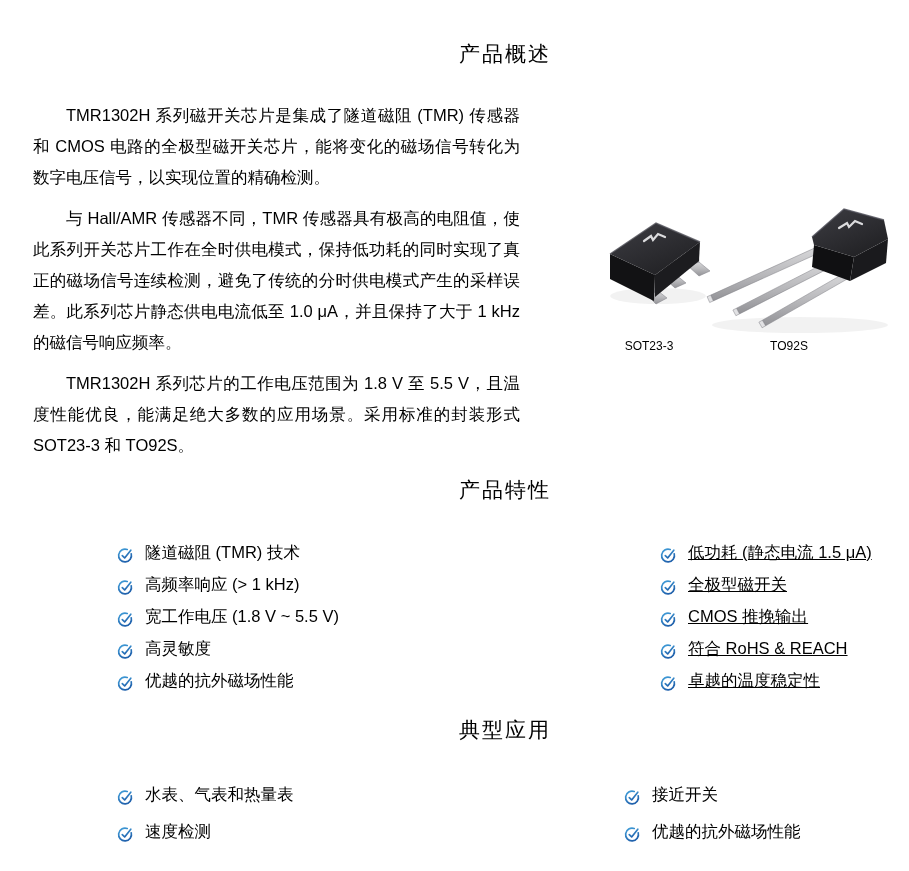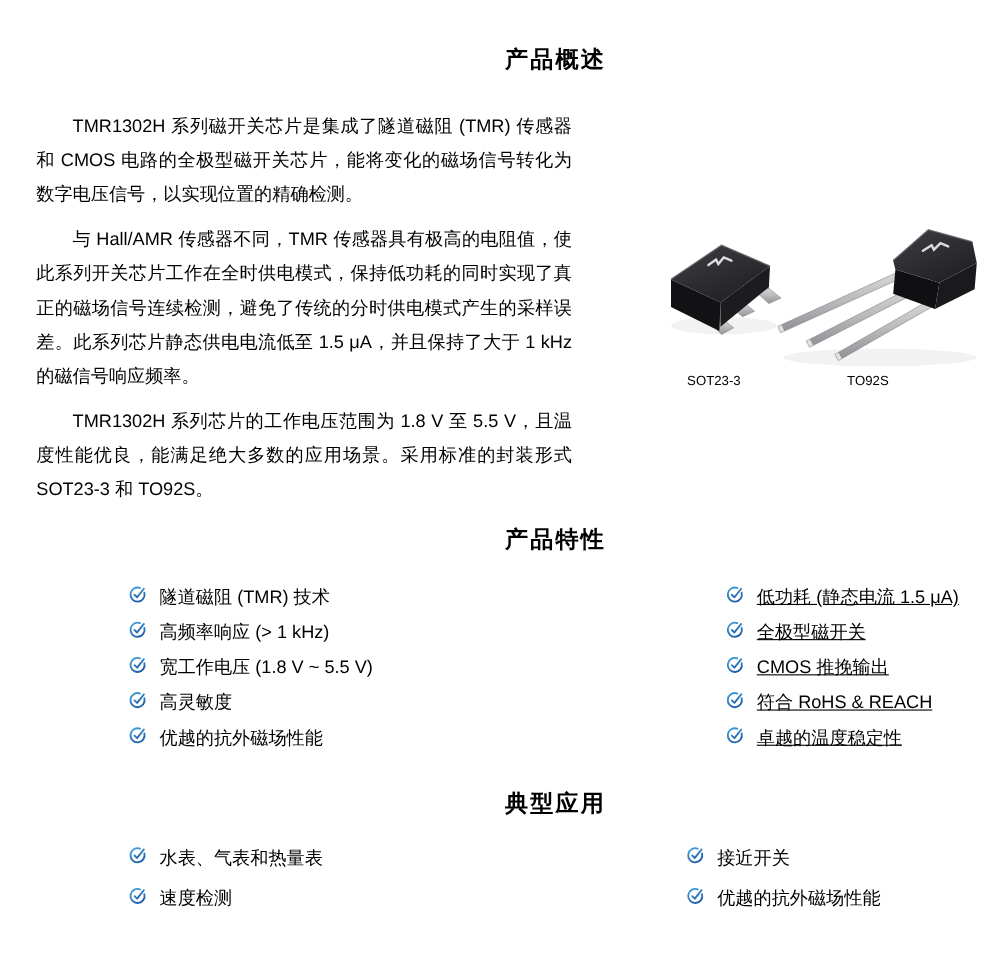--- a/index.html
+++ b/index.html
@@ -10,21 +10,21 @@
     font-family: "Liberation Sans", "DejaVu Sans", sans-serif;
     color: #000000;
     overflow: hidden;
   }
 
   .section-heading {
     position: absolute;
     left: 505px;
     transform: translateX(-50%);
     font-size: 21px;
-    font-weight: bold;
+    font-weight: normal;
     letter-spacing: 2px;
     white-space: nowrap;
   }
   #overview-heading      { top: 40px; }
   #features-heading      { top: 476px; text-align: right; }
   #applications-heading  { top: 716px; }
 
   #overview-text {
     position: absolute;
     left: 33px; top: 100px;
@@ -50,21 +50,21 @@
   #caption-to92 { left: 789px; }
 
   .check-list { position: absolute; }
   #features-left  { left: 117px; top: 532px; }
   #features-right { left: 660px; top: 532px; text-decoration: underline; }
   #apps-left      { left: 117px; top: 769px; }
   #apps-right     { left: 624px; top: 769px; }
 
   .check-item {
     display: flex;
-    align-items: flex-start;
+    align-items: flex-end;
     height: 32px;
     font-size: 16.5px;
     white-space: nowrap;
   }
   #apps-left .check-item, #apps-right .check-item { height: 37px; }
   .check-item .check-icon {
     width: 17px; height: 17px;
     margin-right: 11px;
     flex: 0 0 auto;
     display: inline-flex;
@@ -90,21 +90,21 @@
     </linearGradient>
   </defs>
 </svg>
 
 <div class="section-heading" id="overview-heading">产品概述</div>
 <div class="section-heading" id="features-heading">产品特性</div>
 <div class="section-heading" id="applications-heading">典型应用</div>
 
 <div id="overview-text">
   <p>TMR1302H 系列磁开关芯片是集成了隧道磁阻 (TMR) 传感器和 CMOS 电路的全极型磁开关芯片，能将变化的磁场信号转化为数字电压信号，以实现位置的精确检测。</p>
-  <p>与 Hall/AMR 传感器不同，TMR 传感器具有极高的电阻值，使此系列开关芯片工作在全时供电模式，保持低功耗的同时实现了真正的磁场信号连续检测，避免了传统的分时供电模式产生的采样误差。此系列芯片静态供电电流低至 1.5 μA，并且保持了大于 1 kHz 的磁信号响应频率。</p>
+  <p>与 Hall/AMR 传感器不同，TMR 传感器具有极高的电阻值，使此系列开关芯片工作在全时供电模式，保持低功耗的同时实现了真正的磁场信号连续检测，避免了传统的分时供电模式产生的采样误差。此系列芯片静态供电电流低至 1.0 μA，并且保持了大于 1 kHz 的磁信号响应频率。</p>
   <p>TMR1302H 系列芯片的工作电压范围为 1.8 V 至 5.5 V，且温度性能优良，能满足绝大多数的应用场景。采用标准的封装形式 SOT23-3 和 TO92S。</p>
 </div>
 
 <svg class="pkg-figure" id="pkg-sot" viewBox="0 0 122 112">
   <ellipse cx="64" cy="98" rx="48" ry="8" fill="#000000" opacity="0.05"></ellipse>
 
   <g fill="url(#leadGrad)" stroke="#7f7f84" stroke-width="0.5">
     <polygon points="50,80 61,76 63,95 53,99"></polygon>
     <polygon points="53,97 64,93 73,100 62,106"></polygon>
     <polygon points="68,60 79,55 81,78 70,82"></polygon>

